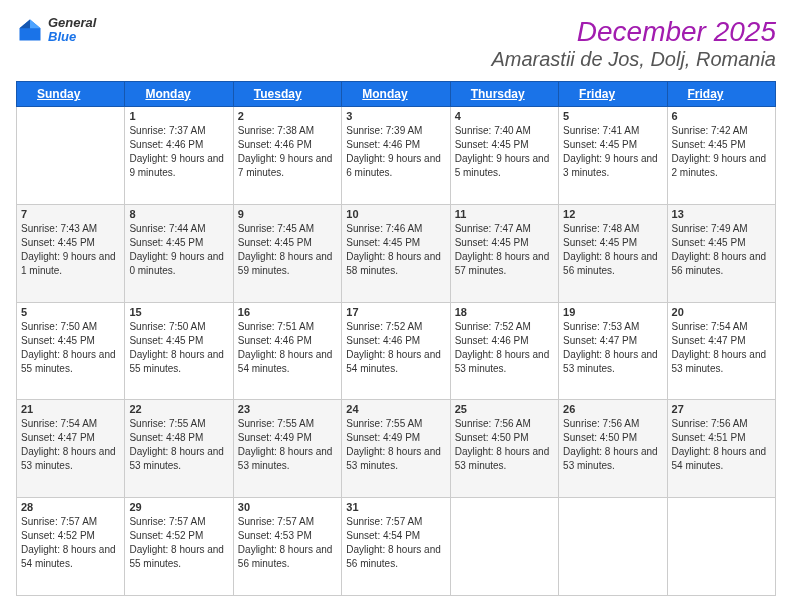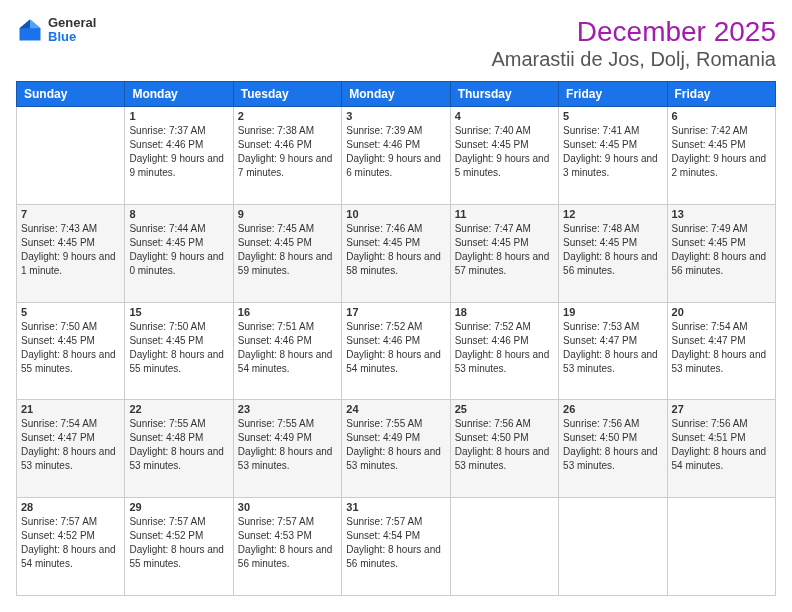--- a/index.html
+++ b/index.html
@@ -15,20 +15,21 @@
       height: 612px;
       padding: 16px;
       display: flex;
       flex-direction: column;
     }
     .header {
       display: flex;
       justify-content: space-between;
       align-items: flex-start;
       margin-bottom: 10px;
+      font-style: italic;
     }
     .logo {
       display: flex;
       align-items: center;
       gap: 4px;
     }
     .logo-text {
       display: flex;
       flex-direction: column;
       font-size: 13px;
@@ -59,23 +60,24 @@
       border: 1px solid #ccc;
       border-collapse: collapse;
       width: 100%;
       table-layout: fixed;
     }
     .calendar th {
       background: #1a73e8;
       color: #fff;
       font-size: 12px;
       font-weight: bold;
-      padding: 5px 7px;
+      padding: 5px 20px;
       text-align: left;
       border: 1px solid #1557b0;
+      text-decoration: underline;
     }
     .calendar td {
       border: 1px solid #ccc;
       vertical-align: top;
       padding: 3px 4px;
       font-size: 9.5px;
       color: #333;
       background: #fff;
       height: 90px;
     }

